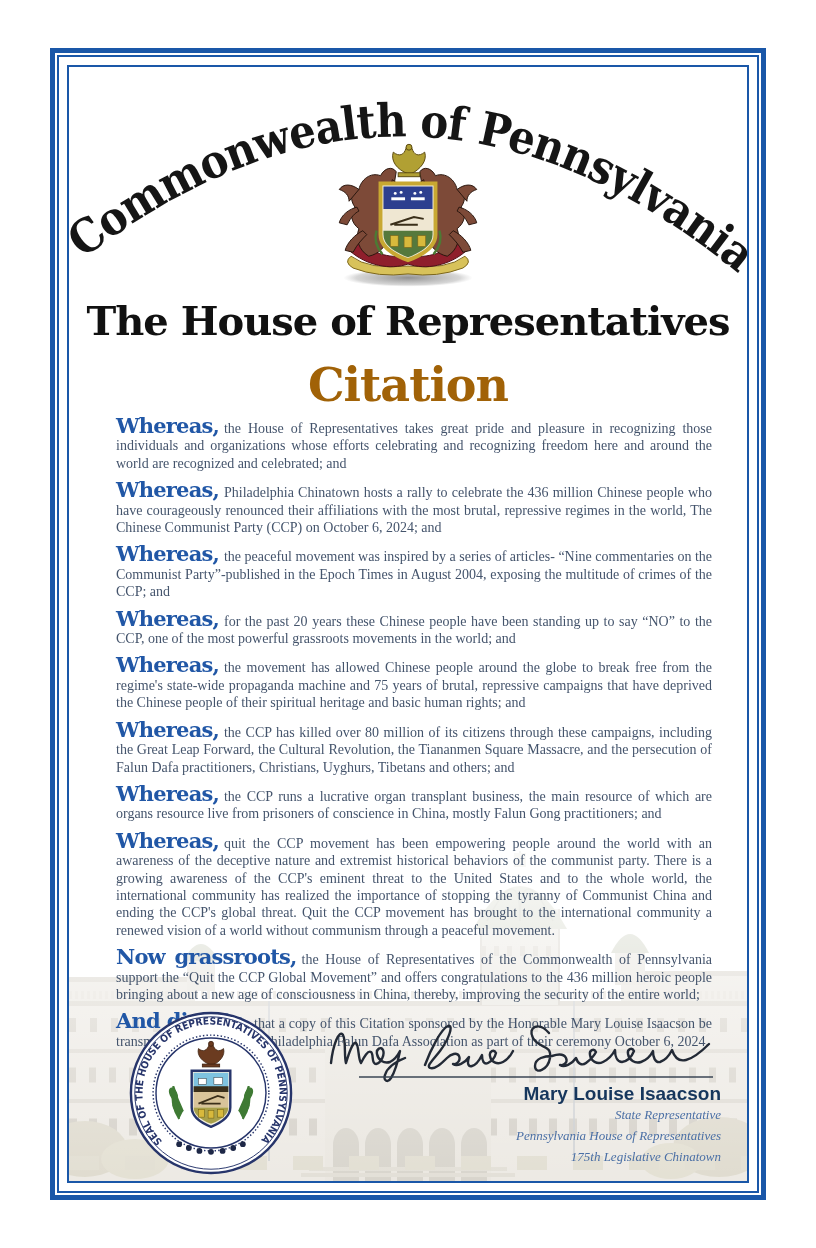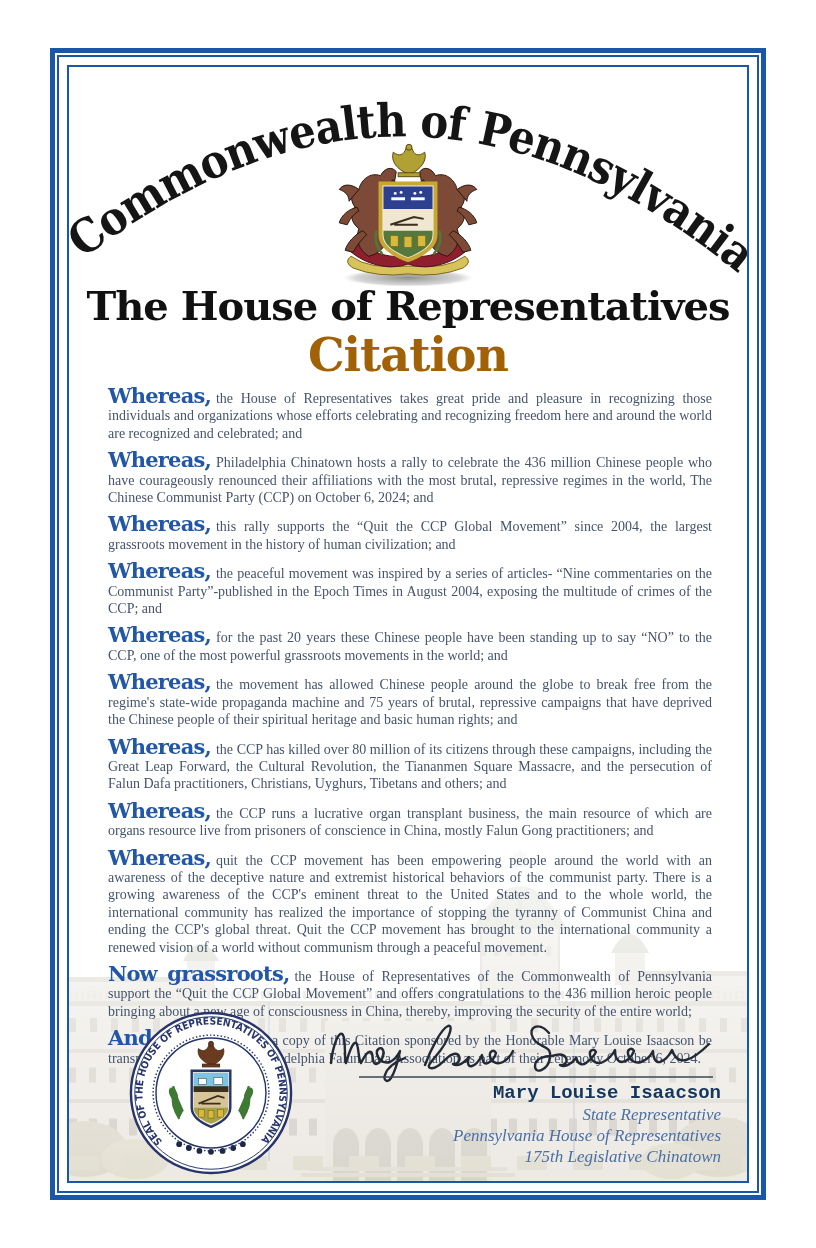--- a/index.html
+++ b/index.html
@@ -19,44 +19,44 @@
   
   .capitol{position:absolute;left:0;bottom:0;width:100%;height:330px;z-index:0;}
 
   .fg{position:relative;z-index:1;}
 
   .headerwrap{position:relative;height:216px;}
   .arch{display:block;width:100%;height:212px;}
   .arms{position:absolute;left:50%;top:72px;transform:translateX(-50%);width:216px;height:150px;}
 
   .subtitle{
-    margin:0;text-align:center;font-family:"DejaVu Serif",serif;font-weight:700;
+    margin:15px;text-align:center;font-family:"DejaVu Serif",serif;font-weight:700;
     font-size:40px;line-height:46px;color:#111;letter-spacing:-1px;
   }
   .doctype{
     margin:0;text-align:center;font-family:"DejaVu Serif",serif;font-weight:700;
     font-size:46px;line-height:52px;color:#a16207;letter-spacing:-1px;
   }
 
   .clauses{padding:4px 35px 0 35px;}
   .clause{
-    margin:0 0 7px 4px;text-align:justify;color:var(--body);
+    margin:0 0 7px 12px;text-align:justify;color:var(--body);
     font-size:14px;line-height:17.4px;
   }
   .clause .lead{
     font-family:"DejaVu Serif",serif;font-weight:700;color:var(--lead);
     font-size:21px;line-height:1;letter-spacing:-0.8px;margin-right:5px;
   }
 
   .seal{position:absolute;left:60px;top:944px;width:164px;height:164px;z-index:2;}
 
   .sigblock{position:absolute;top:946px;right:26px;width:430px;text-align:right;z-index:2;}
   .sig-svg{display:block;width:400px;height:70px;margin-left:30px;}
-  .sig-name{font-family:Liberation Mono, monospace;font-weight:700;font-size:19px;line-height:21px;color:var(--navy);margin:0;}
-  .sig-line{font-style:italic;font-size:17px;line-height:21px;color:var(--lightblue);margin:0;}
+  .sig-name{font-family:Liberation Sans, sans-serif;font-weight:700;font-size:19px;line-height:21px;color:var(--navy);margin:0;}
+  .sig-line{font-style:italic;font-size:13px;line-height:21px;color:var(--lightblue);margin:0;}
 </style>
 </head>
 <body>
 
 <div class="f1">
  <div class="f2">
   <div class="f3">
    <div class="content">
 
     <svg class="capitol" viewBox="0 0 678 330" preserveAspectRatio="none" aria-hidden="true">
@@ -191,21 +191,20 @@
           </g>
         </svg>
       </div>
 
       <h2 class="subtitle">The House of Representatives</h2>
       <h3 class="doctype">Citation</h3>
 
       <div class="clauses">
         <p class="clause"><span class="lead">Whereas,</span><span>the House of Representatives takes great pride and pleasure in recognizing those individuals and organizations whose efforts celebrating and recognizing freedom here and around the world are recognized and celebrated; and</span></p>
         <p class="clause"><span class="lead">Whereas,</span><span>Philadelphia Chinatown hosts a rally to celebrate the 436 million Chinese people who have courageously renounced their affiliations with the most brutal, repressive regimes in the world, The Chinese Communist Party (CCP) on October 6, 2024; and</span></p>
-        <p class="clause"><span class="lead">Whereas,</span><span>this rally supports the “Quit the CCP Global Movement” since 2004, the largest grassroots movement in the history of human civilization; and</span></p>
         <p class="clause"><span class="lead">Whereas,</span><span>the peaceful movement was inspired by a series of articles- “Nine commentaries on the Communist Party”-published in the Epoch Times in August 2004, exposing the multitude of crimes of the CCP; and</span></p>
         <p class="clause"><span class="lead">Whereas,</span><span>for the past 20 years these Chinese people have been standing up to say “NO” to the CCP, one of the most powerful grassroots movements in the world; and</span></p>
         <p class="clause"><span class="lead">Whereas,</span><span>the movement has allowed Chinese people around the globe to break free from the regime's state-wide propaganda machine and 75 years of brutal, repressive campaigns that have deprived the Chinese people of their spiritual heritage and basic human rights; and</span></p>
         <p class="clause"><span class="lead">Whereas,</span><span>the CCP has killed over 80 million of its citizens through these campaigns, including the Great Leap Forward, the Cultural Revolution, the Tiananmen Square Massacre, and the persecution of Falun Dafa practitioners, Christians, Uyghurs, Tibetans and others; and</span></p>
         <p class="clause"><span class="lead">Whereas,</span><span>the CCP runs a lucrative organ transplant business, the main resource of which are organs resource live from prisoners of conscience in China, mostly Falun Gong practitioners; and</span></p>
         <p class="clause"><span class="lead">Whereas,</span><span>quit the CCP movement has been empowering people around the world with an awareness of the deceptive nature and extremist historical behaviors of the communist party.  There is a growing awareness of the CCP's eminent threat to the United States and to the whole world, the international community has realized the importance of stopping the tyranny of Communist China and ending the CCP's global threat.  Quit the CCP movement has brought to the international community a renewed vision of a world without communism through a peaceful movement.</span></p>
         <p class="clause"><span class="lead">Now grassroots,</span><span>the House of Representatives of the Commonwealth of Pennsylvania support the “Quit the CCP Global Movement” and offers congratulations to the 436 million heroic people bringing about a new age of consciousness in China, thereby, improving the security of the entire world;</span></p>
         <p class="clause"><span class="lead">And directs,</span><span>that a copy of this Citation sponsored by the Honorable Mary Louise Isaacson be transmitted to the Greater Philadelphia Falun Dafa Association as part of their ceremony October 6, 2024.</span></p>
       </div>
     </div>

